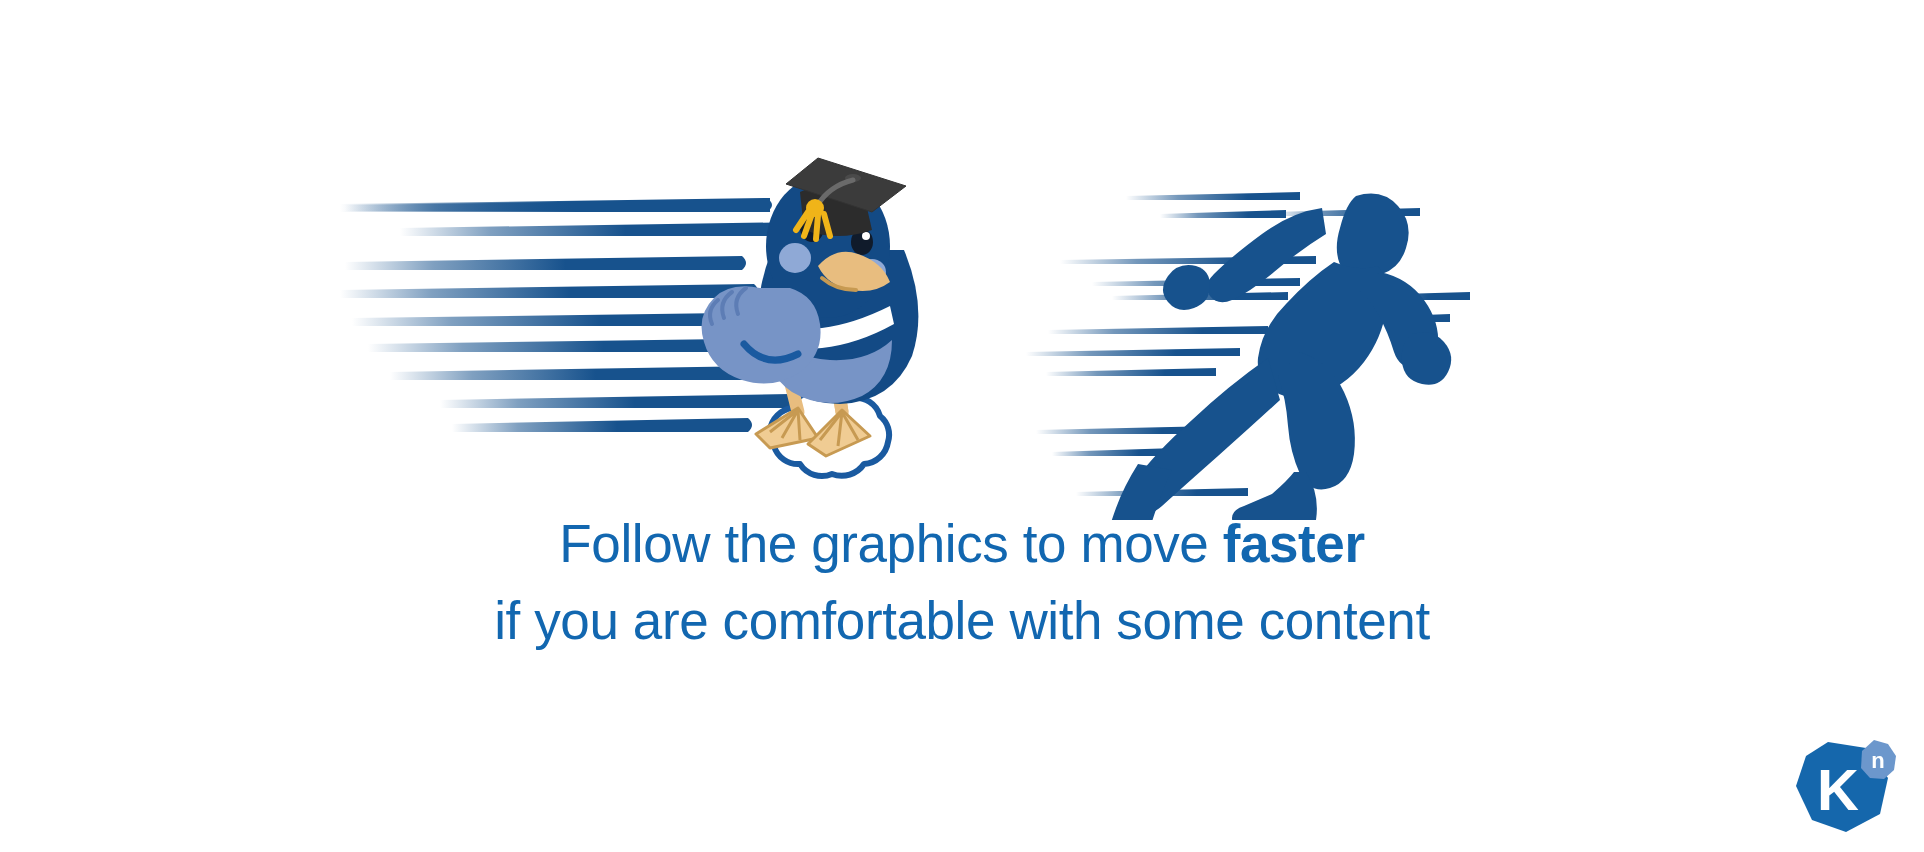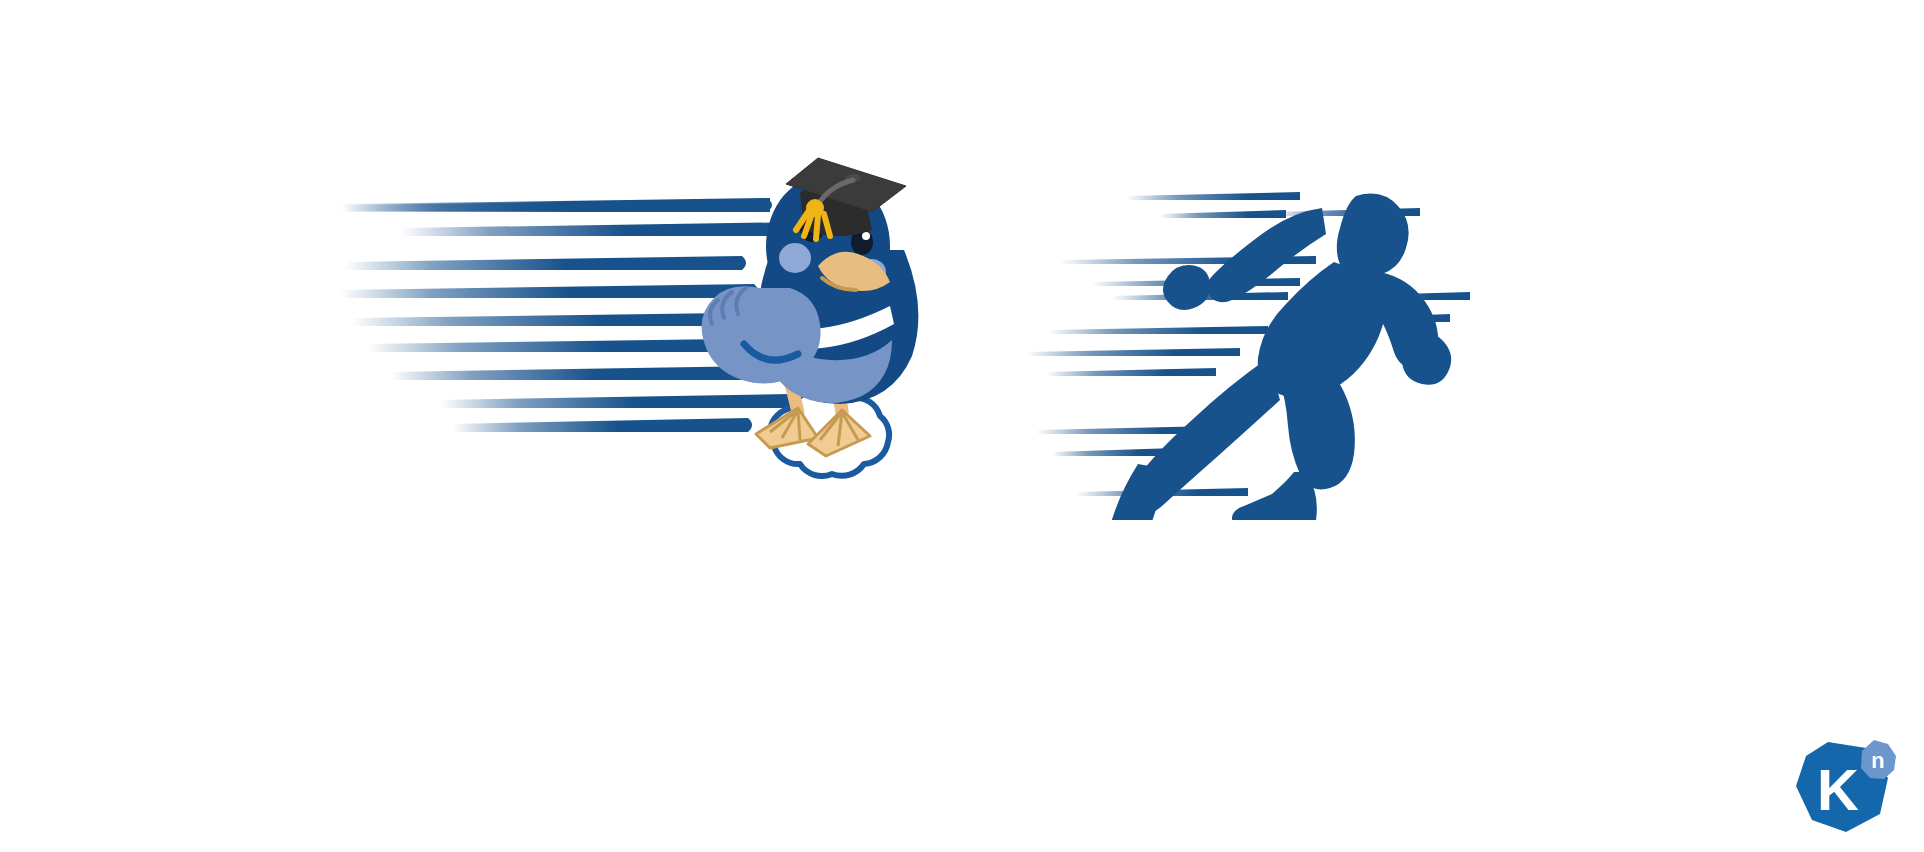--- a/index.html
+++ b/index.html
@@ -309,20 +309,24 @@
                  q-10 2 -10 10
                  q0 8 12 8
                  l40 0
                  q14 0 18 -14
                  q6 -24 14 -46
                  q8 -22 14 -34 Z"></path>
       </g>
     </svg>
   </div>
 
+  <div id="caption">
+    <span class="caption-line line-1"><span>Follow the graphics to move </span><span class="caption-strong">faster</span></span>
+    <span class="caption-line line-2">if you are comfortable with some content</span>
+  </div>
 
   <div id="logo">
     <svg viewBox="0 0 108 104" xmlns="http://www.w3.org/2000/svg">
 
       <polygon points="36,8 74,14 96,44 88,80 54,98 20,86 4,52 14,22" fill="#1567ac"></polygon>
       <text x="46" y="76" font-family="'Liberation Sans', sans-serif" font-size="58" font-weight="700" fill="#ffffff" text-anchor="middle">K</text>
 
       <polygon points="82,6 96,10 104,22 102,36 92,45 78,44 69,34 70,17" fill="#6c97cc"></polygon>
       <text x="86" y="34" font-family="'Liberation Sans', sans-serif" font-size="22" font-weight="700" fill="#ffffff" text-anchor="middle">n</text>
     </svg>

